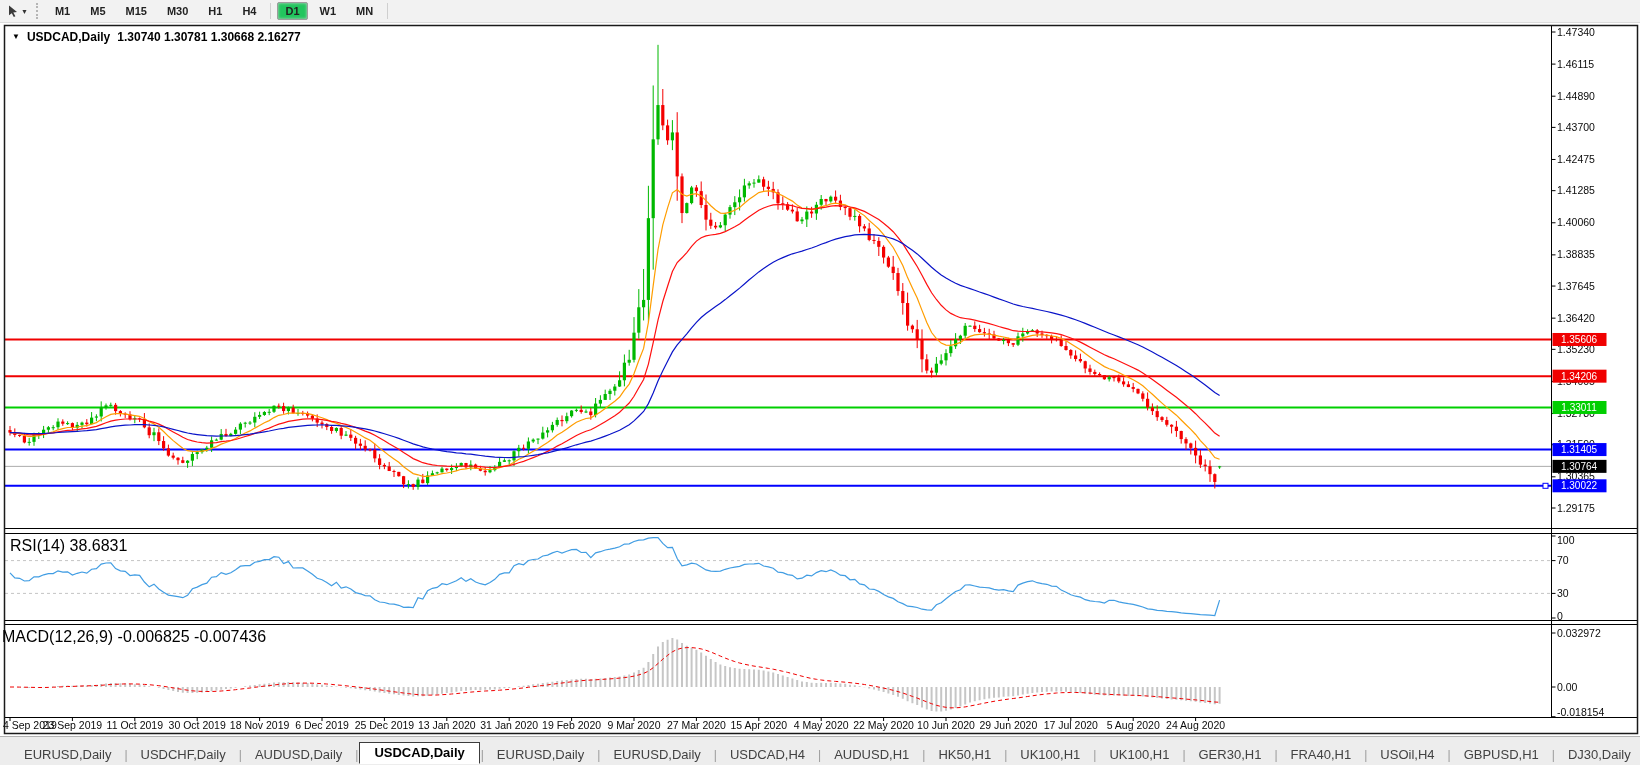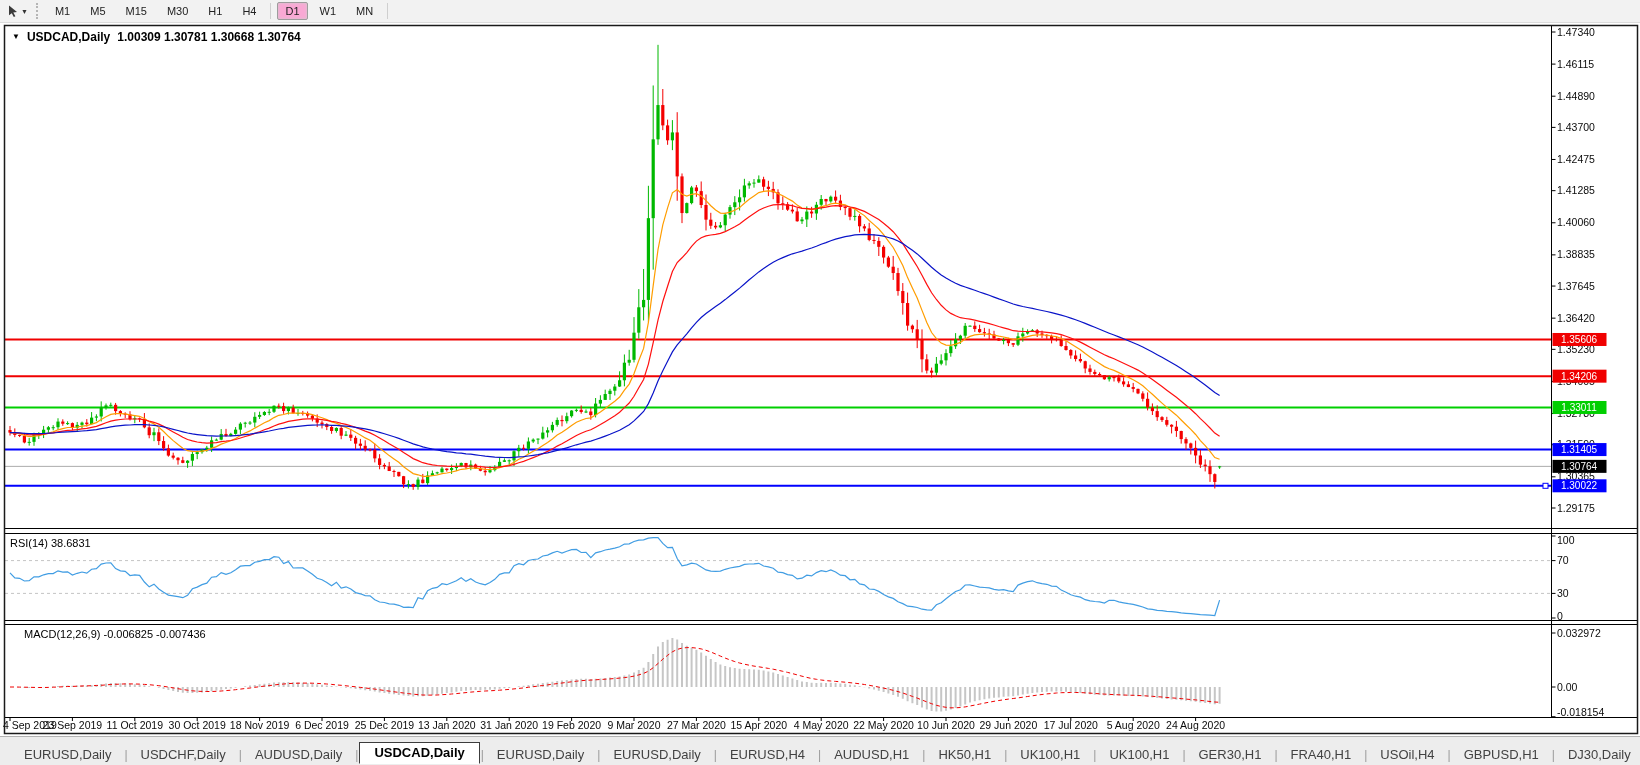--- a/index.html
+++ b/index.html
@@ -4,28 +4,28 @@
 <style>
   html,body{margin:0;padding:0}
   body{width:1640px;height:765px;position:relative;background:#fff;overflow:hidden;
        font-family:"Liberation Sans",sans-serif;}
   .toolbar{position:absolute;left:0;top:0;width:1640px;height:23px;background:#f2f2f2;
            border-bottom:1px solid #dcdcdc;display:flex;align-items:center;box-sizing:border-box;padding-left:5px;z-index:6}
   .tool-icon{width:15px;height:15px;display:inline-flex;align-items:center;justify-content:center}
   .caret{font-size:7px;color:#333;margin:0 4px 0 1px}
   .grip{height:16px;border-left:2px dotted #b5b5b5;margin:0 7px 0 4px}
   .tb-sep{height:16px;border-left:1px solid #cfcfcf;margin:0 4px}
-  .tf-btn{font-size:11px;font-weight:400;color:#222;padding:2px 7px;margin:0 2px;border:1px solid transparent;border-radius:2px;cursor:default}
-  .tf-btn.active{background:#f9a8d4;border-color:#9d9d9d;box-shadow:inset 0 0 3px #cfcfcf}
+  .tf-btn{font-size:11px;font-weight:700;color:#222;padding:2px 7px;margin:0 2px;border:1px solid transparent;border-radius:2px;cursor:default}
+  .tf-btn.active{background:#22c55e;border-color:#9d9d9d;box-shadow:inset 0 0 3px #cfcfcf}
   .chart-title{position:absolute;left:12px;top:30px;font-size:12px;font-weight:700;color:#000;z-index:5;
                display:flex;gap:7px;align-items:center;white-space:nowrap}
   .chart-title .tri{font-size:8px;line-height:1}
-  .panel-label{position:absolute;font-size:11px;color:#000;z-index:5;white-space:nowrap}
+  .panel-label{position:absolute;font-size:16px;color:#000;z-index:5;white-space:nowrap}
   #rsi-label{left:10px;top:537px}
-  #macd-label{left:24px;top:628px}
+  #macd-label{left:2px;top:628px}
   #chart-svg{position:absolute;left:0;top:0;z-index:1}
   #chart-svg text{font-family:"Liberation Sans",sans-serif;font-size:10.5px;fill:#0a0a0a}
   #chart-svg text.badge-txt{font-size:10px;fill:#fff}
   .tabbar{position:absolute;left:0;top:736px;width:1640px;height:36px;background:#ededed;
           border-top:1px solid #b3b3b3;display:flex;align-items:center;box-sizing:border-box;
           font-size:13px;color:#424242;padding:0 8px 0 12px;z-index:6}
   .tab{padding:1px 12px;white-space:nowrap;cursor:default}
   .tab.active{background:#fff;border:1px solid #3c3c3c;border-bottom:1px solid #fff;
               font-weight:700;color:#000;padding:2px 14px 3px;margin-top:-3px}
   .tab-div{color:#9b9b9b;margin:0 1px;font-size:12px}
@@ -52,21 +52,21 @@
       <div class="tf-btn active">D1</div>
       <div class="tf-btn">W1</div>
       <div class="tf-btn">MN</div>
       <span class="tb-sep"></span>
     </div>
 </div>
 
 <div class="chart-title">
   <span class="tri">▼</span>
   <span>USDCAD,Daily</span>
-  <span>1.00309 1.30781 1.30668 1.30764</span>
+  <span>1.30740 1.30781 1.30668 2.16277</span>
 </div>
 
 <div class="panel-label" id="rsi-label">RSI(14) 38.6831</div>
 <div class="panel-label" id="macd-label">MACD(12,26,9) -0.006825 -0.007436</div>
 
 <svg id="chart-svg" width="1640" height="765">
     <rect x="4.5" y="25.5" width="1633" height="708" fill="#ffffff"></rect>
     <defs>
       <clipPath id="mclip">
         <rect x="5" y="26" width="1546" height="502.5"></rect>
@@ -716,21 +716,21 @@
     <span class="tab">USDCHF,Daily</span>
     <span class="tab-div">|</span>
     <span class="tab">AUDUSD,Daily</span>
     <span class="tab-div">|</span>
     <span class="tab active">USDCAD,Daily</span>
     <span class="tab-div">|</span>
     <span class="tab">EURUSD,Daily</span>
     <span class="tab-div">|</span>
     <span class="tab">EURUSD,Daily</span>
     <span class="tab-div">|</span>
-    <span class="tab">EURUSD,H4</span>
+    <span class="tab">USDCAD,H4</span>
     <span class="tab-div">|</span>
     <span class="tab">AUDUSD,H1</span>
     <span class="tab-div">|</span>
     <span class="tab">HK50,H1</span>
     <span class="tab-div">|</span>
     <span class="tab">UK100,H1</span>
     <span class="tab-div">|</span>
     <span class="tab">UK100,H1</span>
     <span class="tab-div">|</span>
     <span class="tab">GER30,H1</span>

